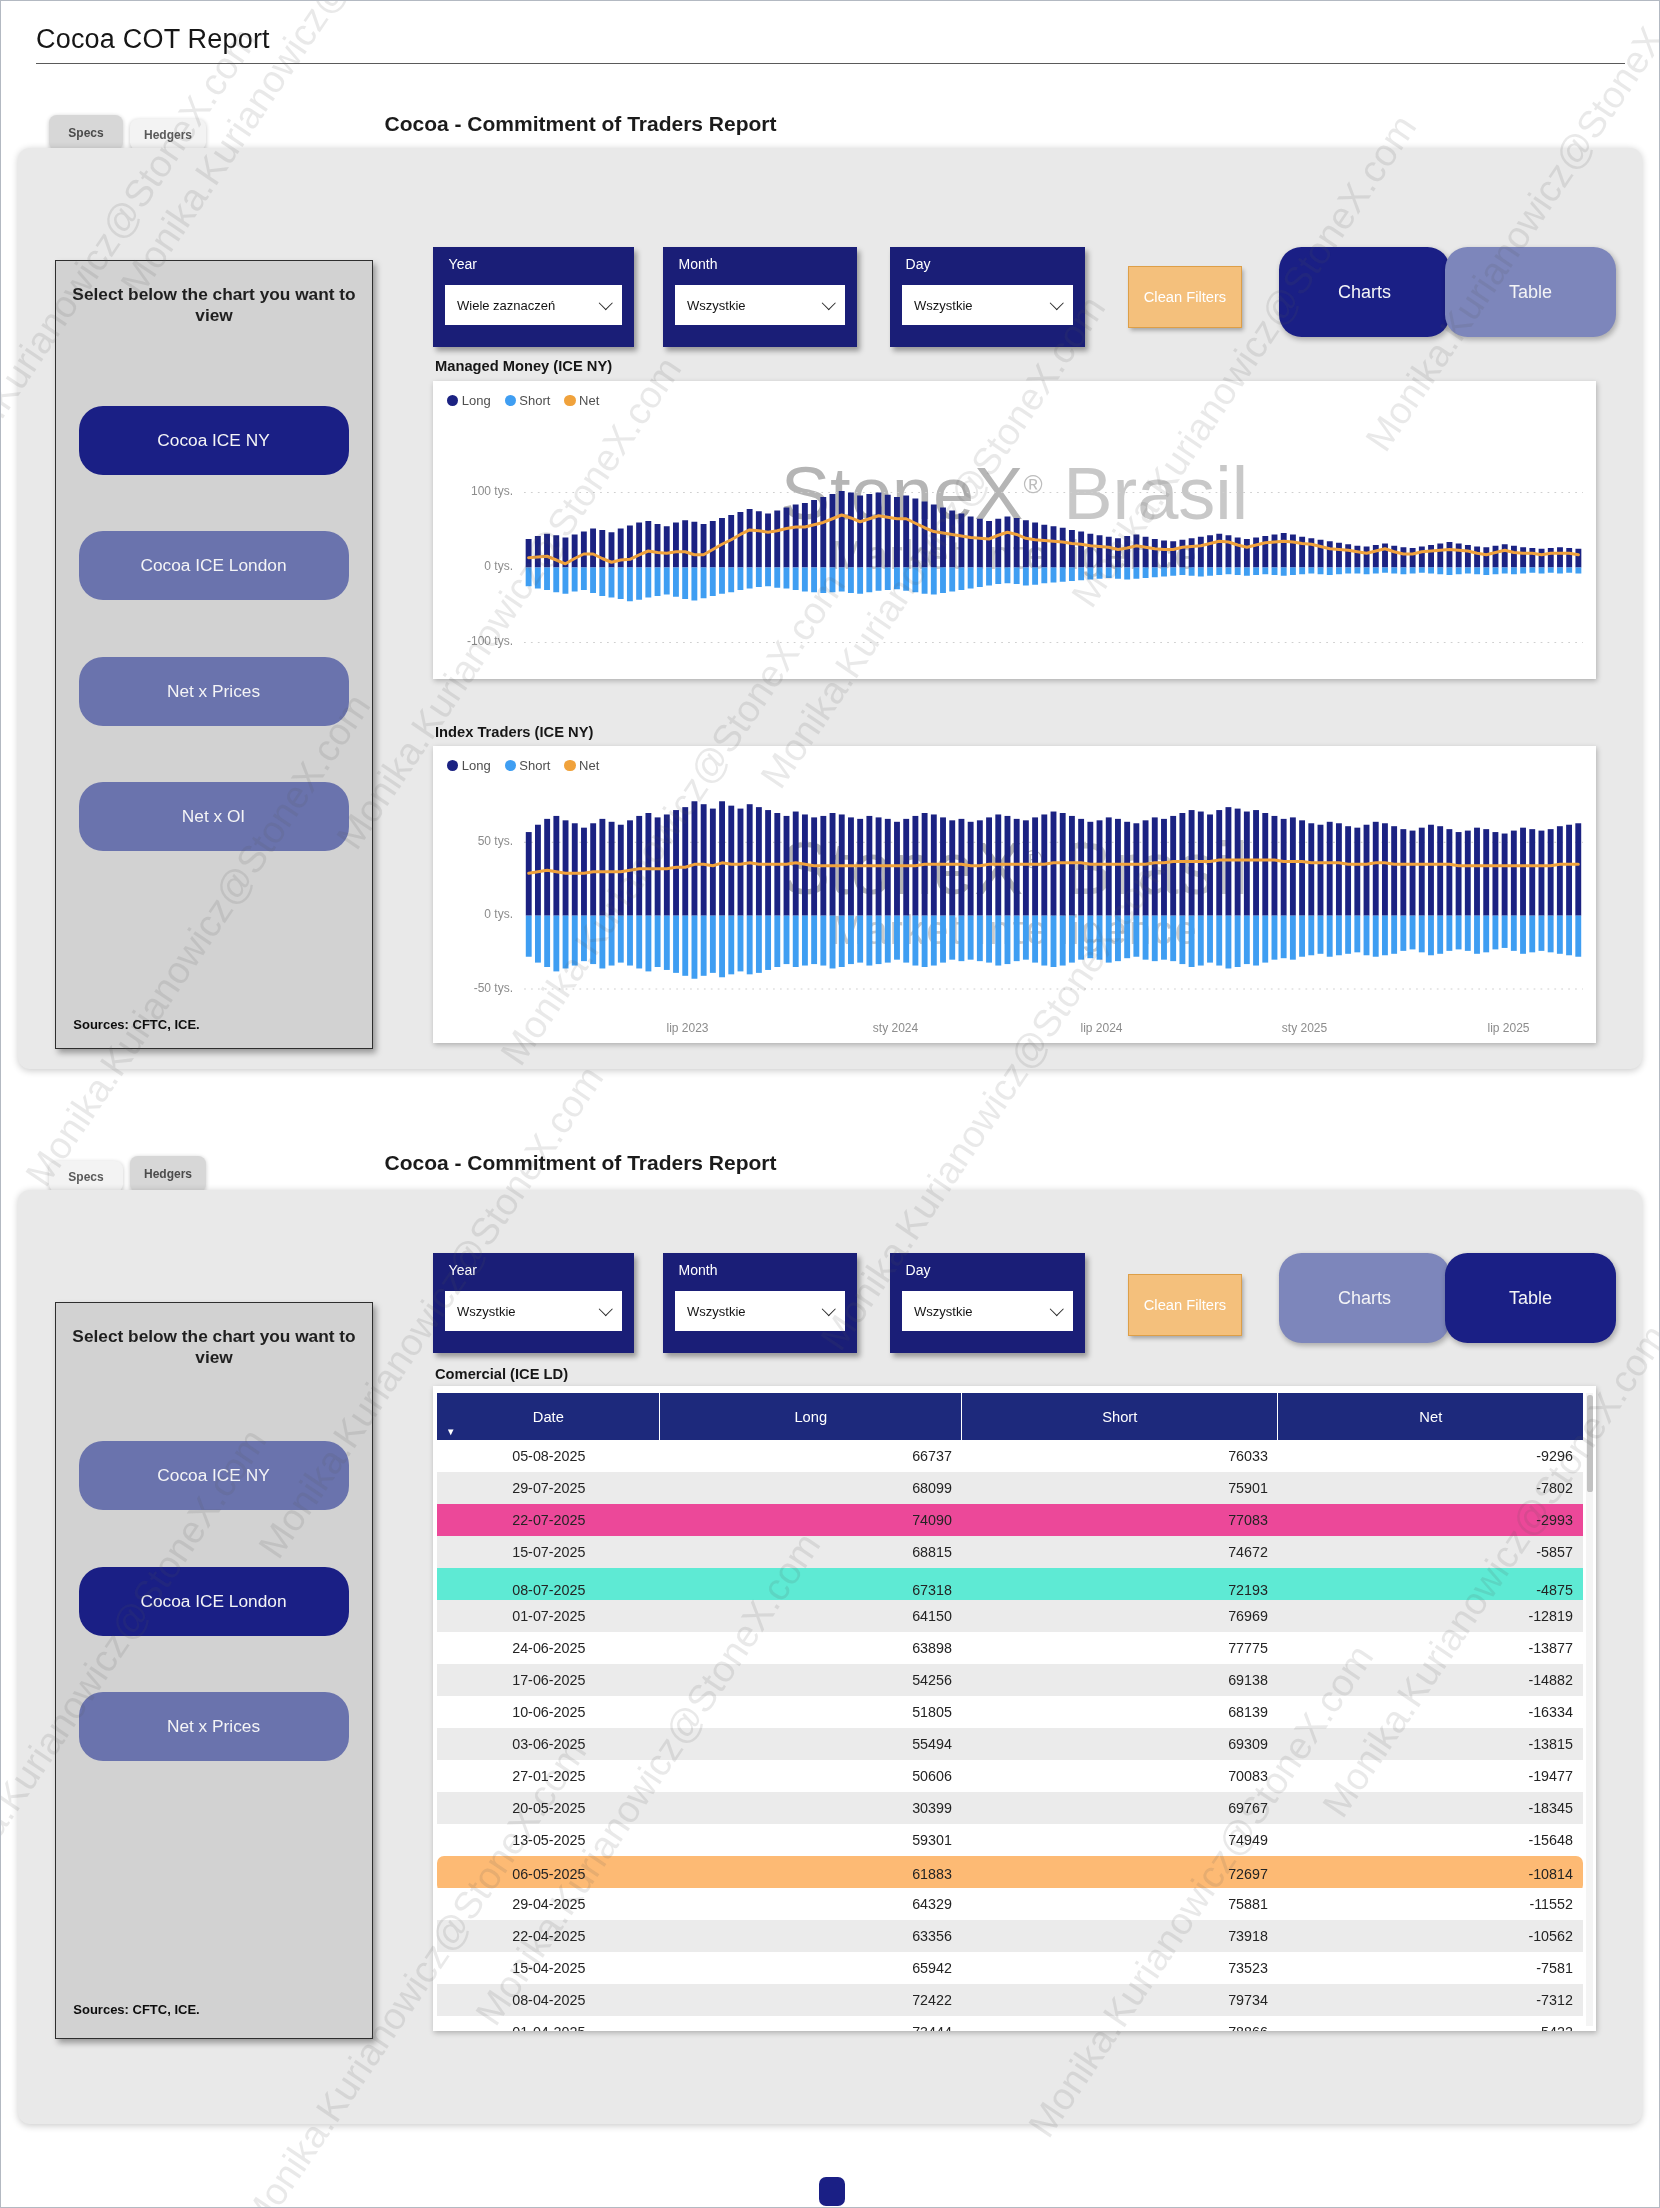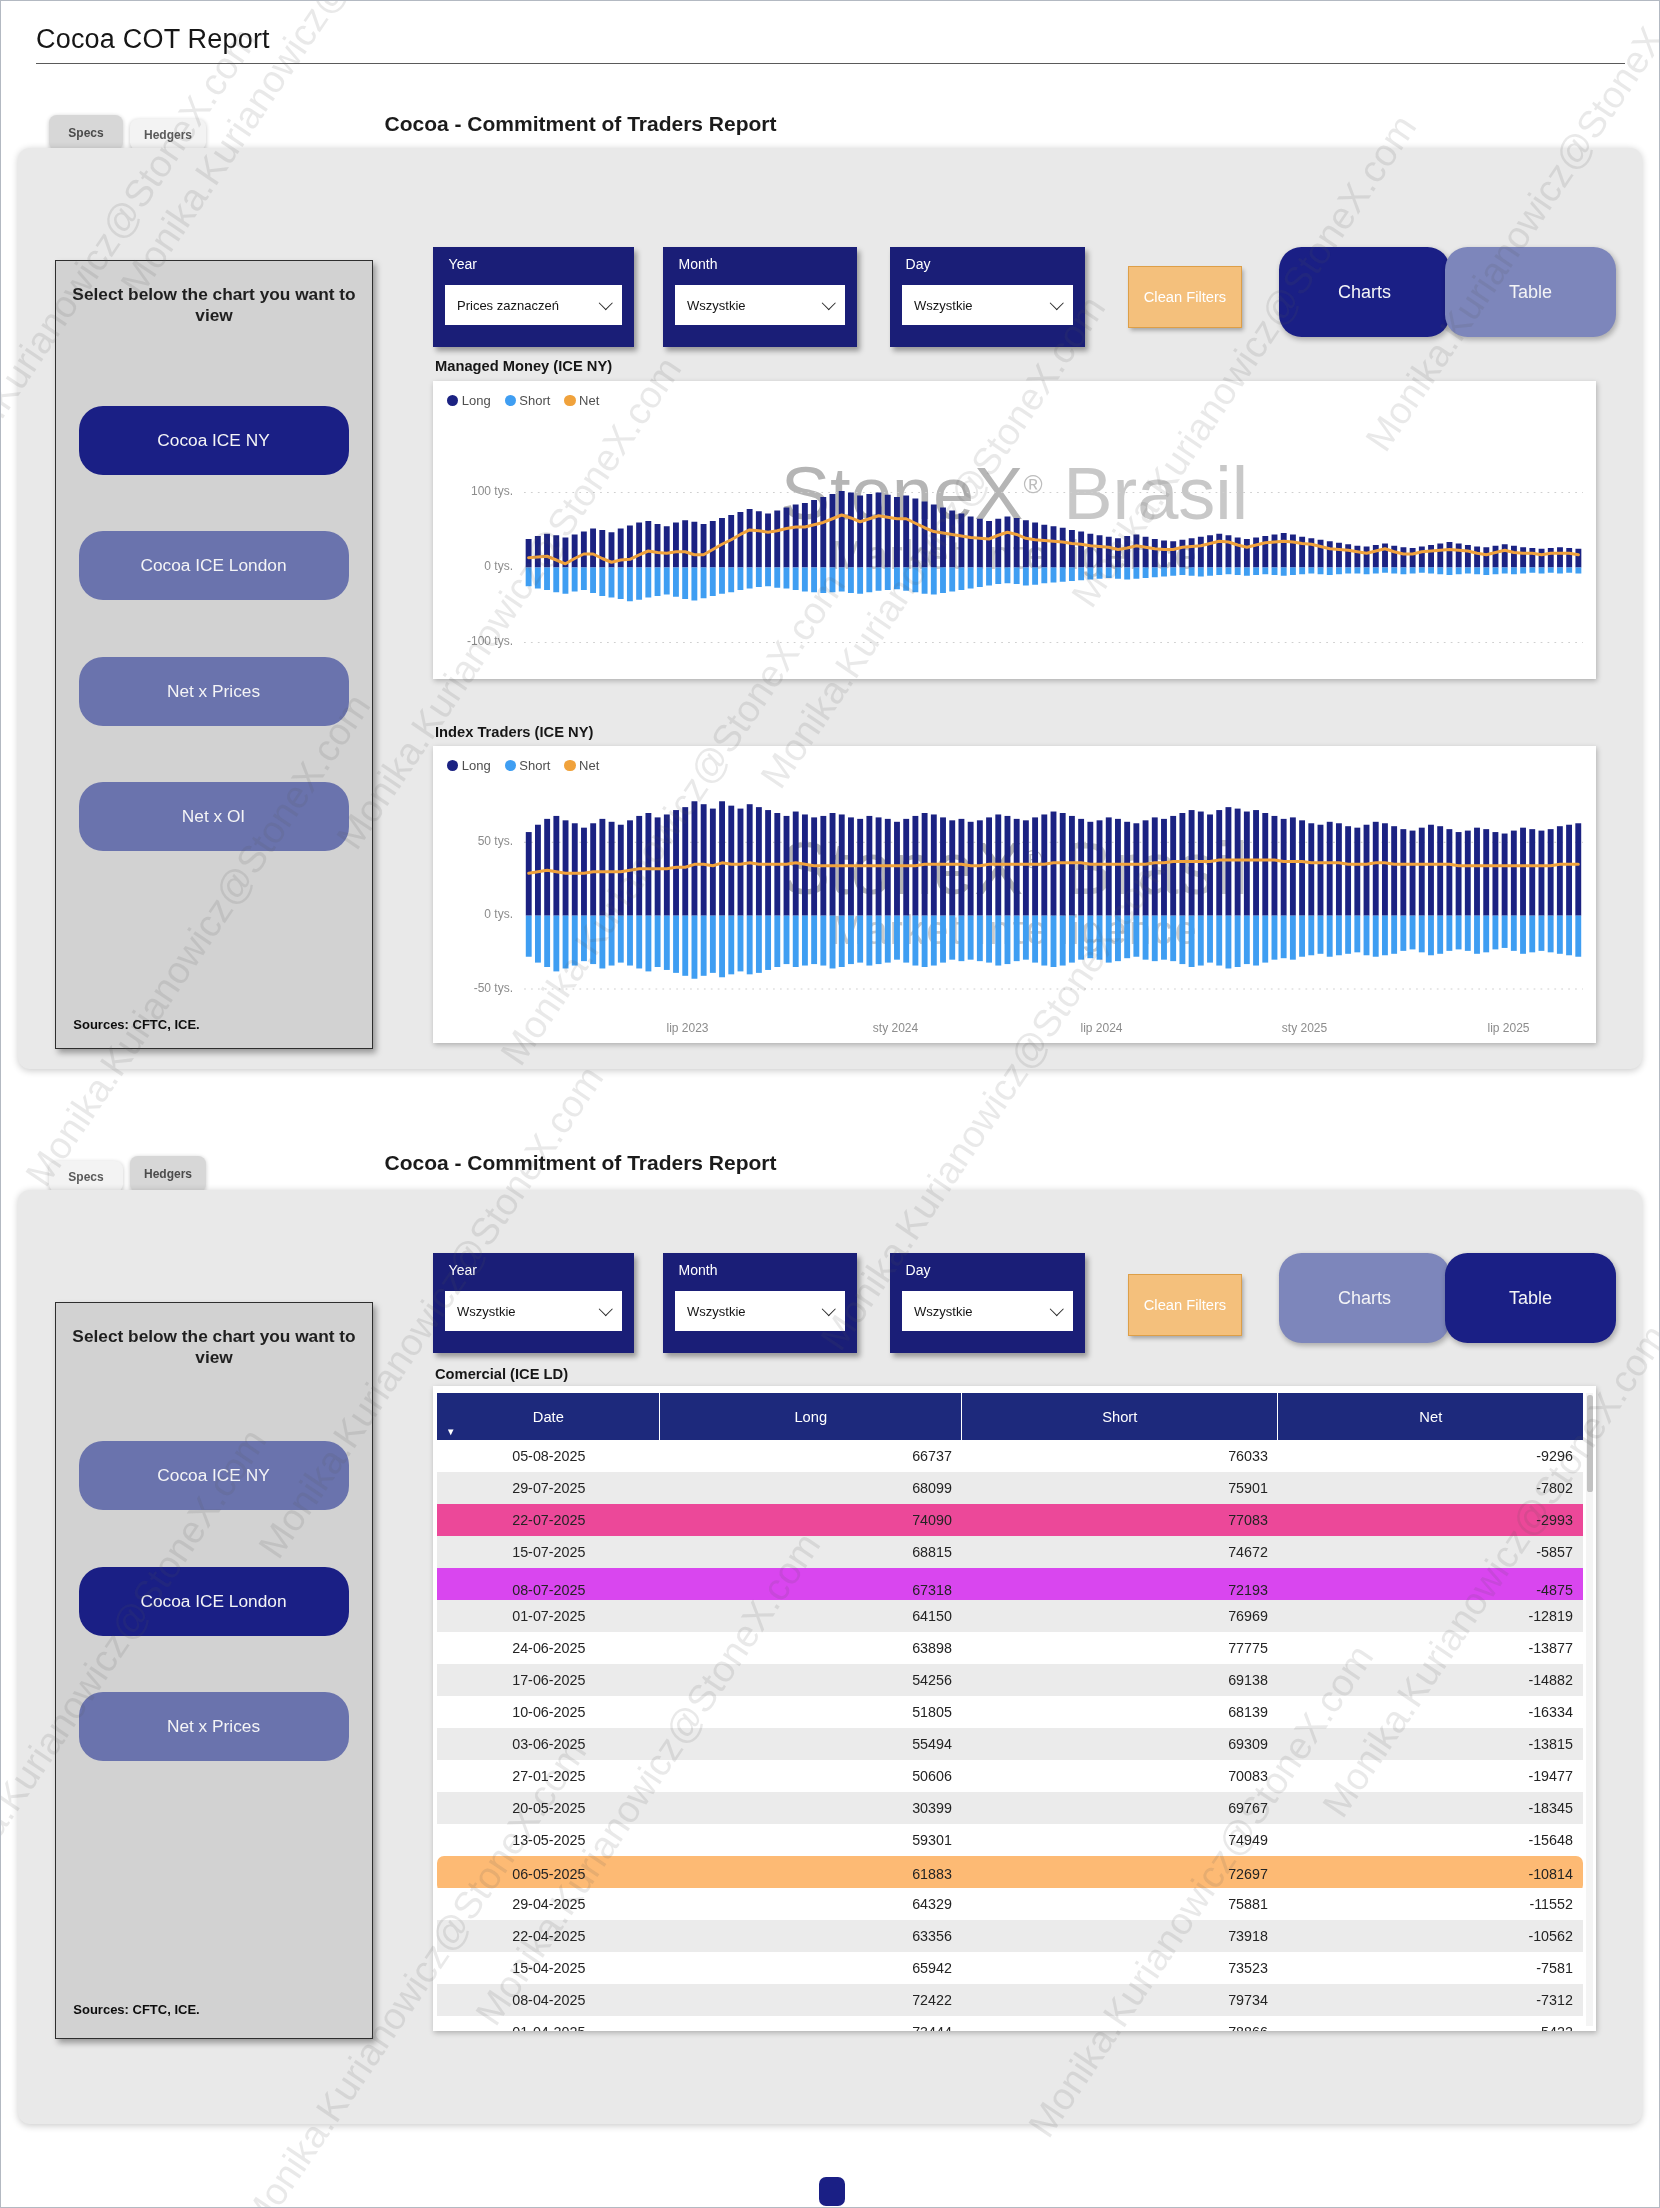--- a/index.html
+++ b/index.html
@@ -116,21 +116,21 @@
       </div>
     <div class="sb-btn bg-purple" style="top:521px;">
         <span>Net x OI</span>
       </div>
     <div class="sb-sources" style="bottom:15.6px;">Sources: CFTC, ICE.</div>
   </div>
 
   <div class="abs filter-box" style="left:432px;top:246px;width:201px;height:100px;">
     <div class="filter-label">Year</div>
     <div class="filter-select">
-      <span>Prices zaznaczeń</span>
+      <span>Wiele zaznaczeń</span>
       <span class="chev"></span>
     </div>
   </div>
   <div class="abs filter-box" style="left:662px;top:246px;width:194px;height:100px;">
     <div class="filter-label">Month</div>
     <div class="filter-select">
       <span>Wszystkie</span>
       <span class="chev"></span>
     </div>
   </div>
@@ -775,21 +775,21 @@
           <div class="tcell c-num" style="width: 302px;">74090</div>
           <div class="tcell c-num" style="width: 316px;">77083</div>
           <div class="tcell c-num" style="width: 305px;">-2993</div>
         </div>
         <div class="trow" style="left: 4.3px; top: 150px; height: 32px; background: rgb(235, 235, 235);">
           <div class="tcell c-date" style="width: 223px;">15-07-2025</div>
           <div class="tcell c-num" style="width: 302px;">68815</div>
           <div class="tcell c-num" style="width: 316px;">74672</div>
           <div class="tcell c-num" style="width: 305px;">-5857</div>
         </div>
-        <div class="trow" style="left: 4.3px; top: 182px; height: 44px; background: #d946ef;">
+        <div class="trow" style="left: 4.3px; top: 182px; height: 44px; background: #5eead4;">
           <div class="tcell c-date" style="width: 223px;">08-07-2025</div>
           <div class="tcell c-num" style="width: 302px;">67318</div>
           <div class="tcell c-num" style="width: 316px;">72193</div>
           <div class="tcell c-num" style="width: 305px;">-4875</div>
         </div>
         <div class="trow" style="left: 4.3px; top: 214px; height: 32px; background: rgb(235, 235, 235);">
           <div class="tcell c-date" style="width: 223px;">01-07-2025</div>
           <div class="tcell c-num" style="width: 302px;">64150</div>
           <div class="tcell c-num" style="width: 316px;">76969</div>
           <div class="tcell c-num" style="width: 305px;">-12819</div>

